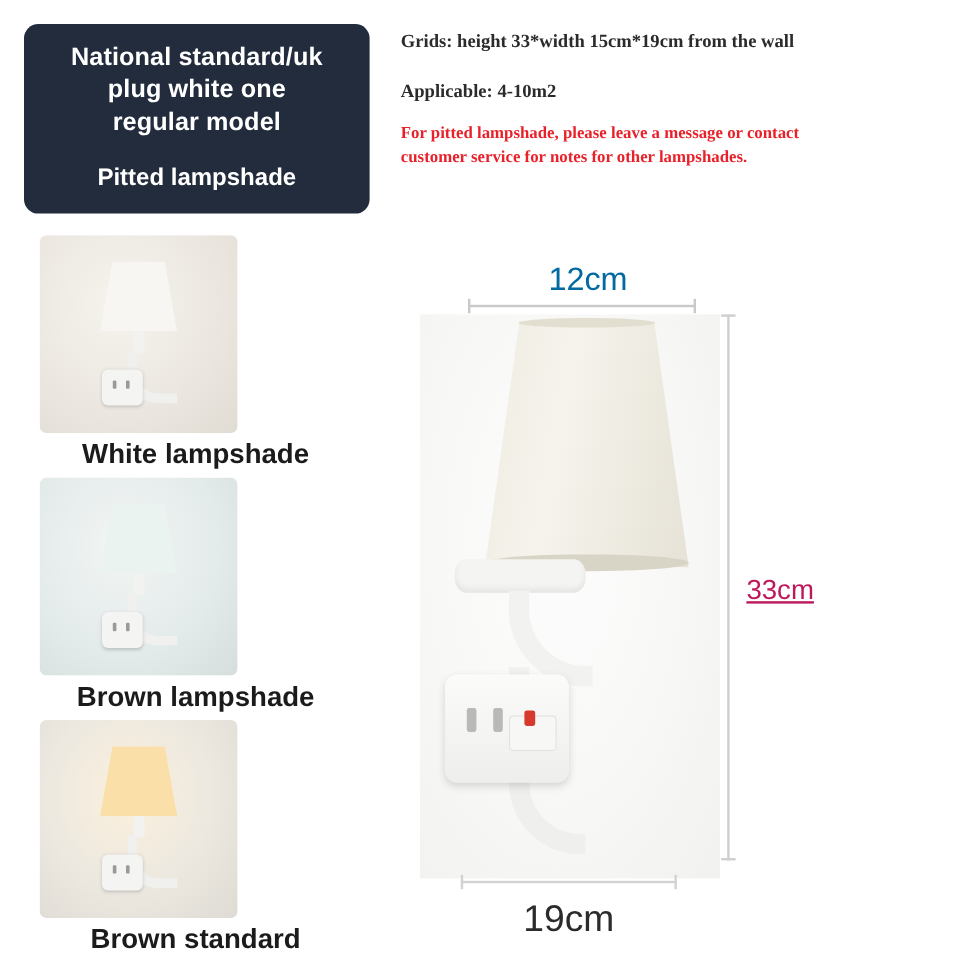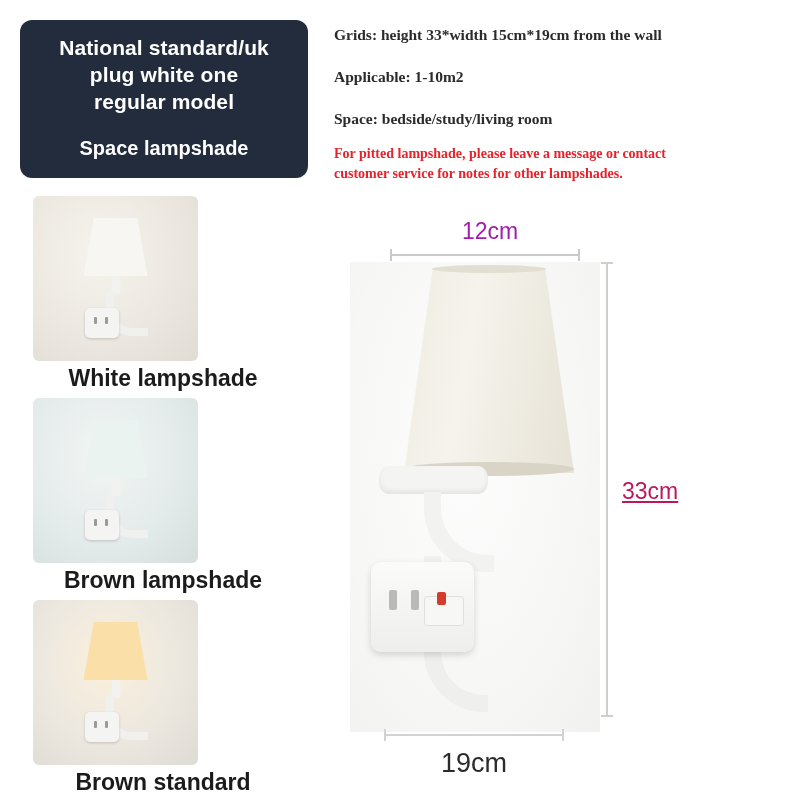--- a/index.html
+++ b/index.html
@@ -153,22 +153,22 @@
   }
   .ph-socket:before { left: 9px; }
   .ph-socket:after { left: 20px; }
 
   .dim-top-label {
     position: absolute;
     left: 390px;
     top: 218px;
     width: 200px;
     text-align: center;
-    font-size: 23px;
-    color: #a21caf;
+    font-size: 27px;
+    color: #0369a1;
   }
   .dim-top-line {
     position: absolute;
     left: 390px;
     top: 254px;
     width: 190px;
     height: 2px;
     background: #c9c9c9;
   }
   .dim-top-line:before, .dim-top-line:after {
@@ -226,21 +226,21 @@
     background: #d2d2d2;
   }
   .dim-bottom-line:before { left: 0; }
   .dim-bottom-line:after { right: 0; }
   .dim-bottom-label {
     position: absolute;
     left: 384px;
     top: 748px;
     width: 180px;
     text-align: center;
-    font-size: 27px;
+    font-size: 31px;
     color: #2b2b2b;
   }
 
   
   .lamp-shade {
     position: absolute;
     left: 404px;
     top: 268px;
     width: 170px;
     height: 205px;
@@ -354,27 +354,26 @@
     z-index: -1;
   }
 </style>
 </head>
 <body>
 
 <div class="title-card">
   <div class="main-line">National standard/uk</div>
   <div class="main-line">plug white one</div>
   <div class="main-line">regular model</div>
-  <div class="sub-line">Space lampshade</div>
+  <div class="sub-line">Pitted lampshade</div>
 </div>
 
 <div class="specs">
   <div class="spec-line">Grids: height 33*width 15cm*19cm from the wall</div>
-  <div class="spec-line">Applicable: 1-10m2</div>
-  <div class="spec-line">Space: bedside/study/living room</div>
+  <div class="spec-line">Applicable: 4-10m2</div>
   <div class="spec-note">
     <div>For pitted lampshade, please leave a message or contact</div>
     <div>customer service for notes for other lampshades.</div>
   </div>
 </div>
 
 <div class="thumbs">
 
   <div class="thumb-block">
     <div class="thumb-photo">

